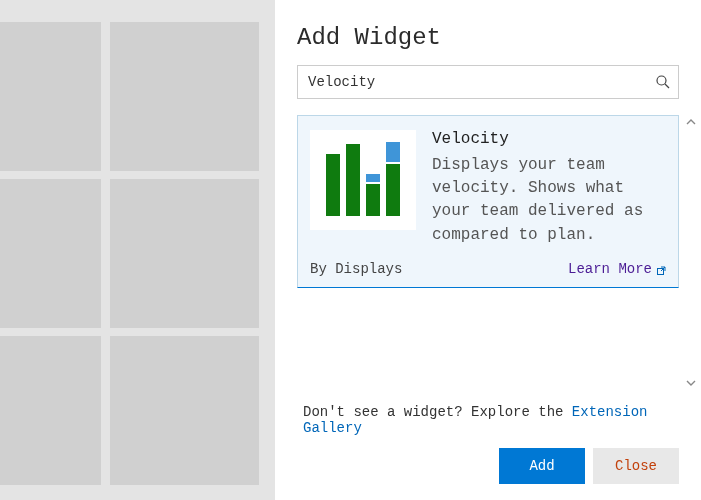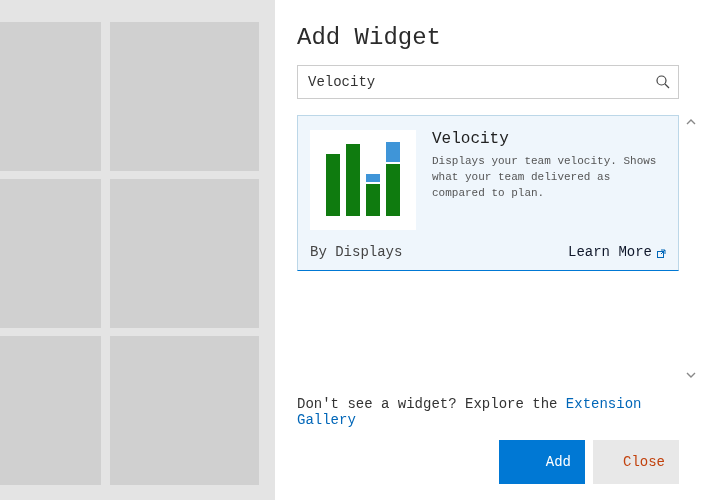--- a/index.html
+++ b/index.html
@@ -84,69 +84,68 @@
 .bar-group { display: flex; flex-direction: column; width: 14px; gap: 2px; }
 .bar-seg-blue { background: #3f95d8; }
 .bar-seg-green { background: #0f7b0f; }
 .result-title {
   font-size: 16px;
   font-weight: 400;
   color: #222;
   margin-bottom: 6px;
 }
 .result-desc {
-  font-size: 11px;
+  font-size: 16px;
   color: #555;
   line-height: 1.45;
 }
 .result-bottom {
   display: flex;
   justify-content: space-between;
   align-items: center;
   margin-top: 14px;
   font-size: 14px;
 }
 .result-by { color: #444; }
 .learn-more {
-  color: #0f172a;
+  color: #4c1d95;
   text-decoration: none;
   display: inline-flex;
   align-items: center;
   gap: 4px;
   cursor: pointer;
 }
 .ext-icon {
   display: inline-block;
   width: 10px; height: 10px;
 }
 .scrollbar-up, .scrollbar-down {
   position: absolute;
   right: 3px;
   width: 14px; height: 14px;
   display: flex; align-items: center; justify-content: center;
 }
 .scrollbar-up { top: 0; }
 .scrollbar-down { bottom: 0; }
 .panel-footer {
-  padding: 14px 22px 16px 22px;
+  padding: 14px 22px 16px 28px;
   font-size: 14px;
 }
 .footer-text { color: #333; margin-bottom: 12px; }
 .link { color: #0066b8; text-decoration: none; cursor: pointer; }
 .footer-buttons {
   display: flex; justify-content: flex-end; gap: 8px;
 }
 .btn {
-  min-width: 86px; height: 44px;
+  min-width: 86px; height: 36px;
   border: none;
   font-size: 14px;
   font-family: inherit;
   cursor: pointer;
   padding: 0 14px;
-  text-align: right;
 }
 .btn-primary { background: #0078d4; color: #fff; }
 .btn-secondary { background: #e8e8e8; color: #c2410c; }
 </style>
 </head>
 <body>
 
 <div class="dashboard-bg">
   <div class="tile" style="left:-48px; top:22px;"></div>
   <div class="tile" style="left:110px; top:22px;"></div>

